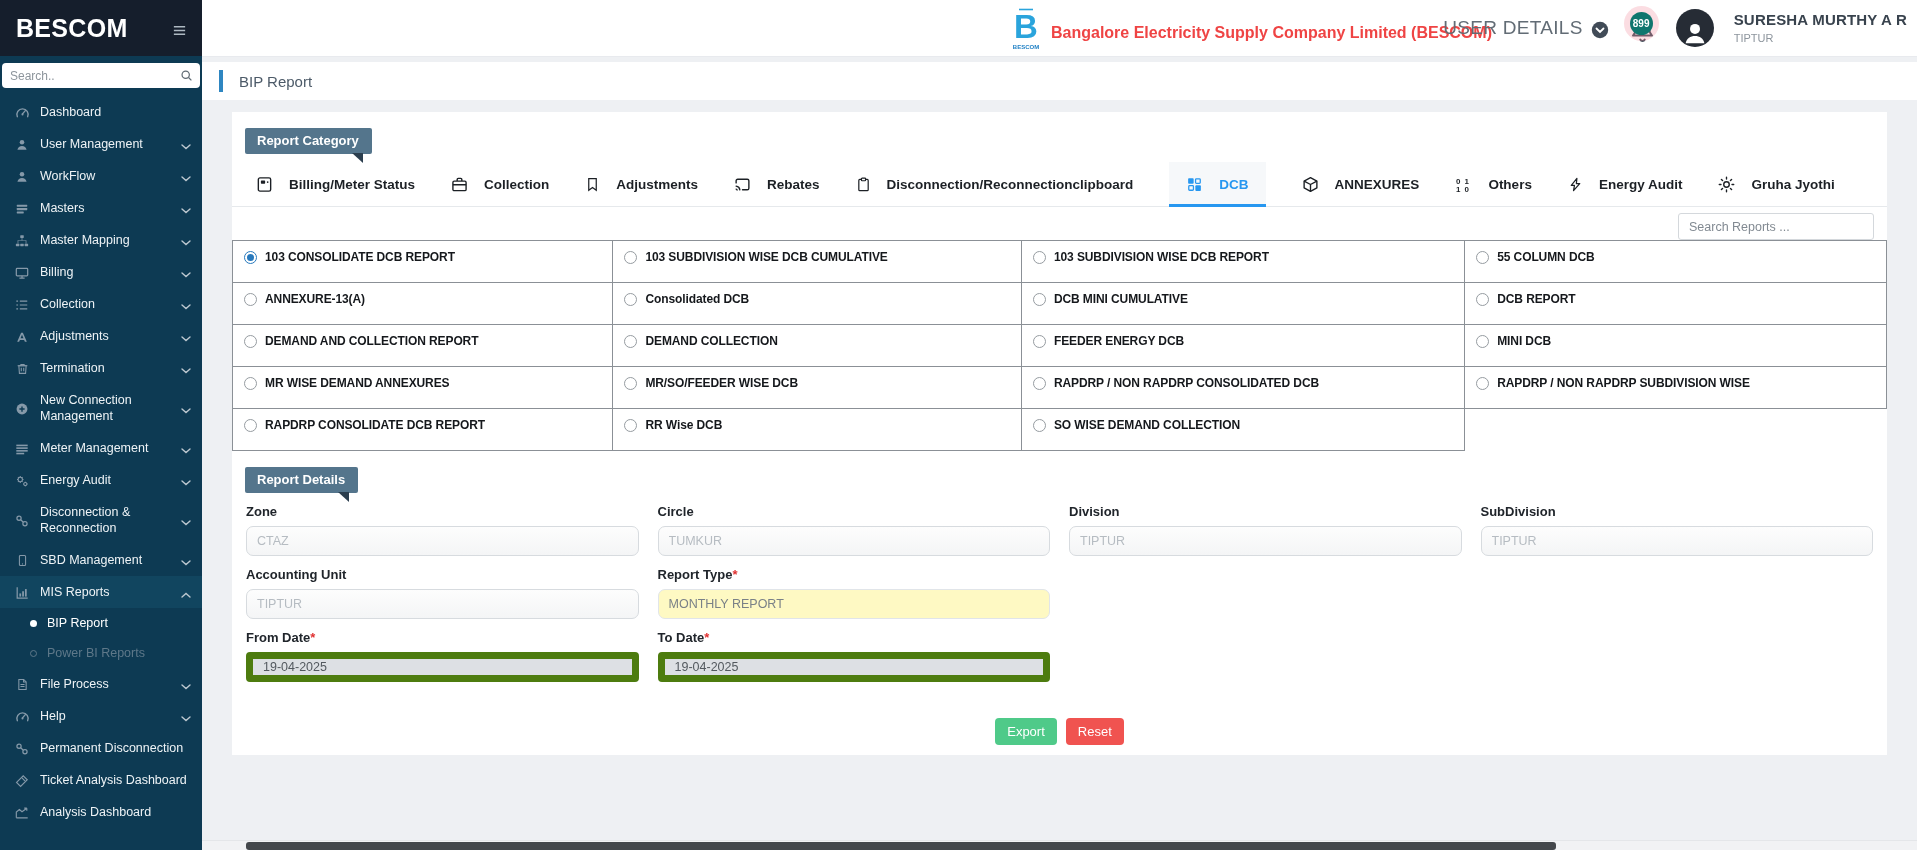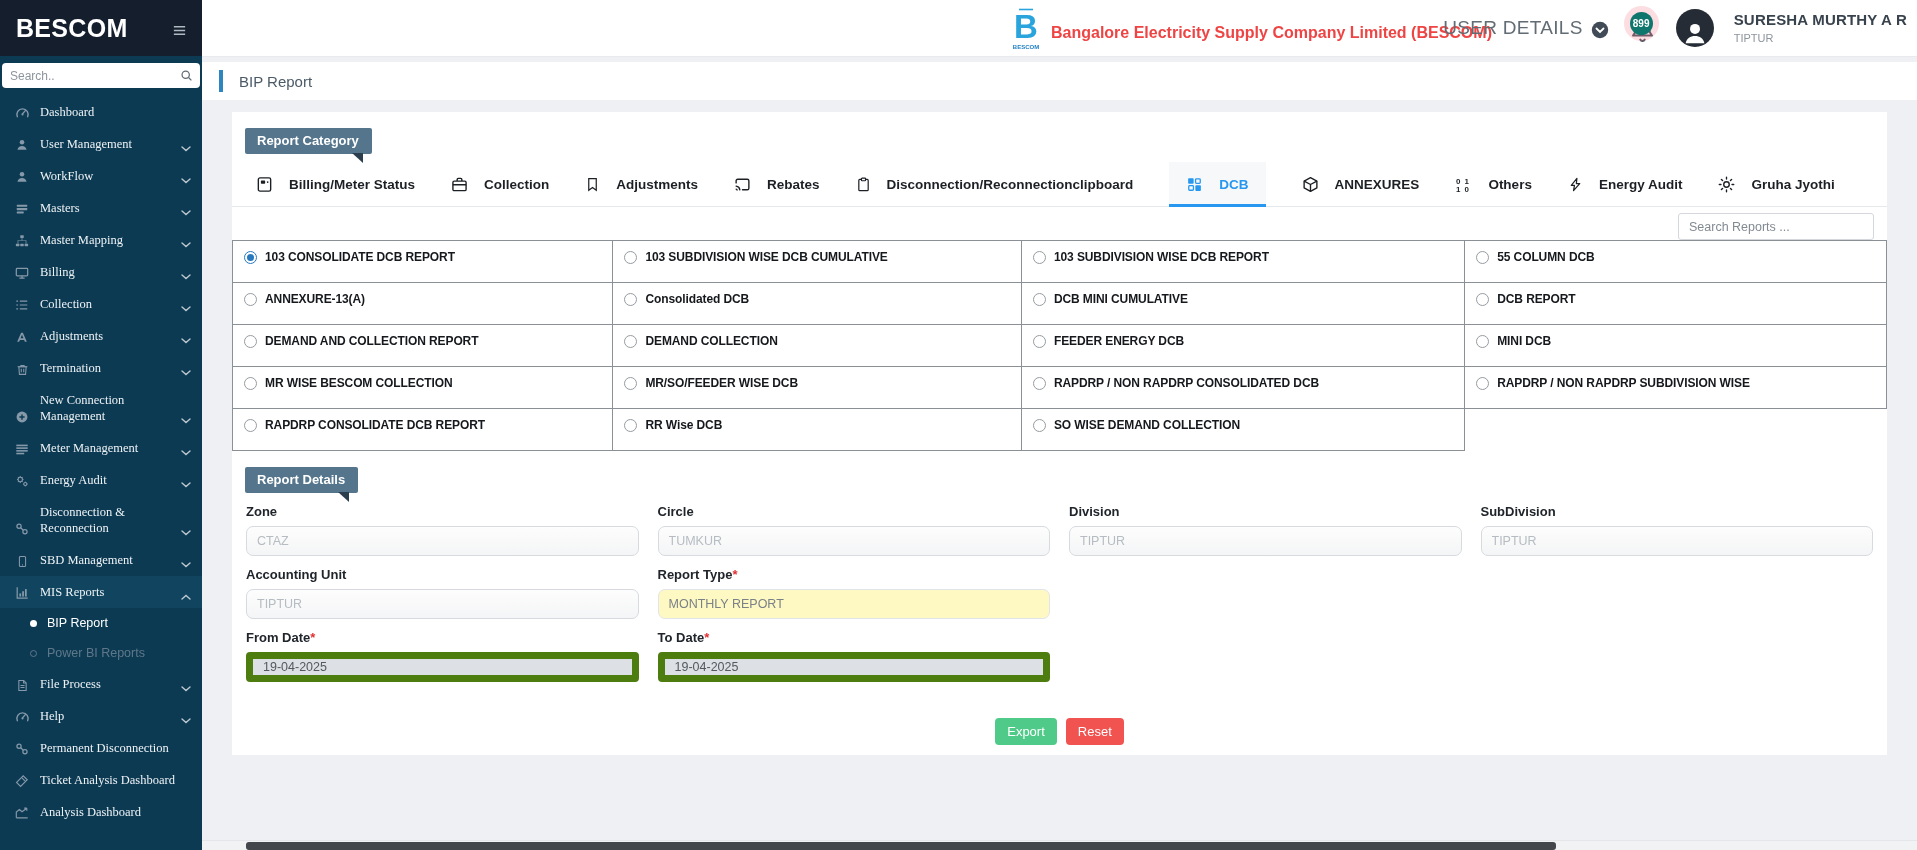--- a/index.html
+++ b/index.html
@@ -8,21 +8,21 @@
 
   
   #sidebar{position:absolute;left:0;top:0;width:202px;height:850px;background:#0d3a53;z-index:5;}
   .side-header{height:56px;background:#151e2c;display:flex;align-items:center;justify-content:space-between;padding:0 15px 0 16px;}
   .brand{font-size:25px;font-weight:700;color:#fff;letter-spacing:.3px;}
   .side-search{position:relative;margin:7px 2px 5px 2px;}
   .side-search input{width:100%;box-sizing:border-box;height:25px;border:none;border-radius:4px;padding:0 26px 0 8px;font-size:12px;color:#444;outline:none;background:#fff;}
   .side-search input::placeholder{color:#8d959c;}
   .side-search .sicon{position:absolute;right:7px;top:6px;display:inline-flex;}
   .menu{padding:3px 0;}
-  .menu-item{display:flex;align-items:flex-end;padding:8px 11px 8px 13px;color:#eef3f6;font-size:12.5px;font-weight:500;cursor:pointer;line-height:16px;font-family:Liberation Serif, serif;}
+  .menu-item{display:flex;align-items:center;padding:8px 11px 8px 13px;color:#eef3f6;font-size:12.5px;font-weight:500;cursor:pointer;line-height:16px;}
   .menu-item.active{background:#11455f;}
   .mi-icon{flex:0 0 18px;margin-right:9px;color:#8599a9;display:inline-flex;justify-content:center;padding-top:1px;}
   .mi-label{flex:1 1 auto;padding-right:4px;}
   .mi-chev{margin-left:auto;padding-top:5px;display:inline-flex;}
   .menu-sub{display:flex;align-items:center;gap:10px;padding:8px 12px 8px 30px;font-size:12.5px;color:#fff;cursor:pointer;font-weight:500;}
   .menu-sub.dim{color:#5e7889;}
   .dot{width:7px;height:7px;border-radius:50%;background:#fff;flex:0 0 7px;}
   .dot.hollow{background:transparent;border:1.5px solid #5e7889;width:5px;height:5px;flex-basis:5px;}
 
   
@@ -571,21 +571,21 @@
         <div class="rcell">
           <span class="radio"></span>
           <span class="rlabel">FEEDER ENERGY DCB</span>
         </div>
         <div class="rcell">
           <span class="radio"></span>
           <span class="rlabel">MINI DCB</span>
         </div>
         <div class="rcell">
           <span class="radio"></span>
-          <span class="rlabel">MR WISE BESCOM COLLECTION</span>
+          <span class="rlabel">MR WISE DEMAND ANNEXURES</span>
         </div>
         <div class="rcell">
           <span class="radio"></span>
           <span class="rlabel">MR/SO/FEEDER WISE DCB</span>
         </div>
         <div class="rcell">
           <span class="radio"></span>
           <span class="rlabel">RAPDRP / NON RAPDRP CONSOLIDATED DCB</span>
         </div>
         <div class="rcell">

